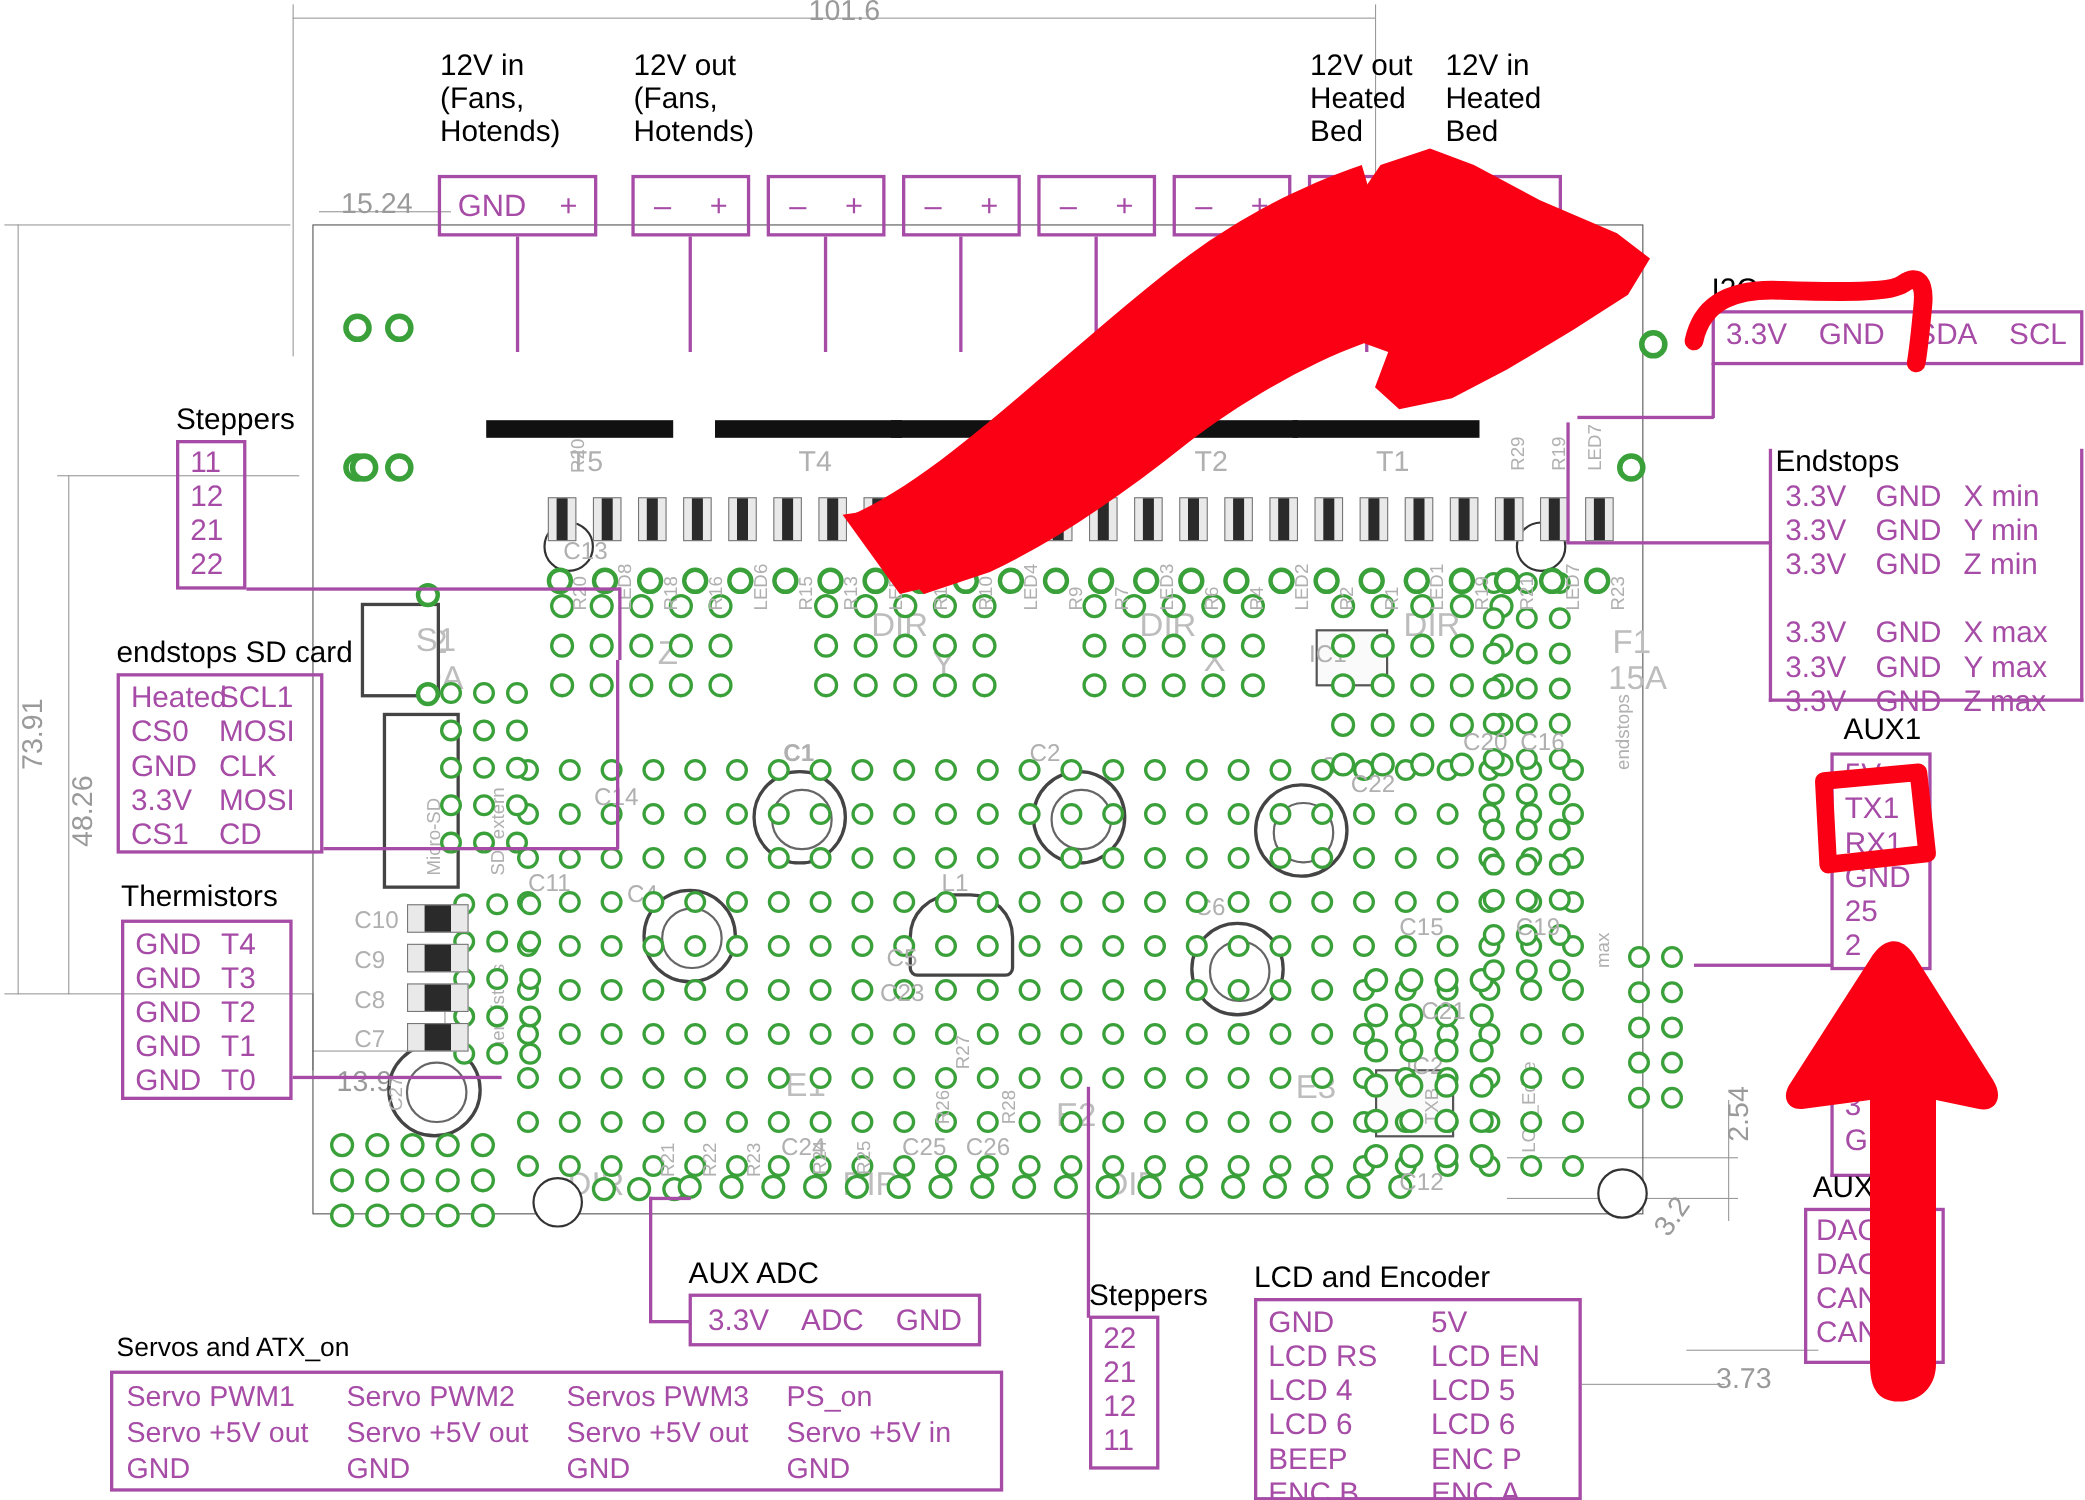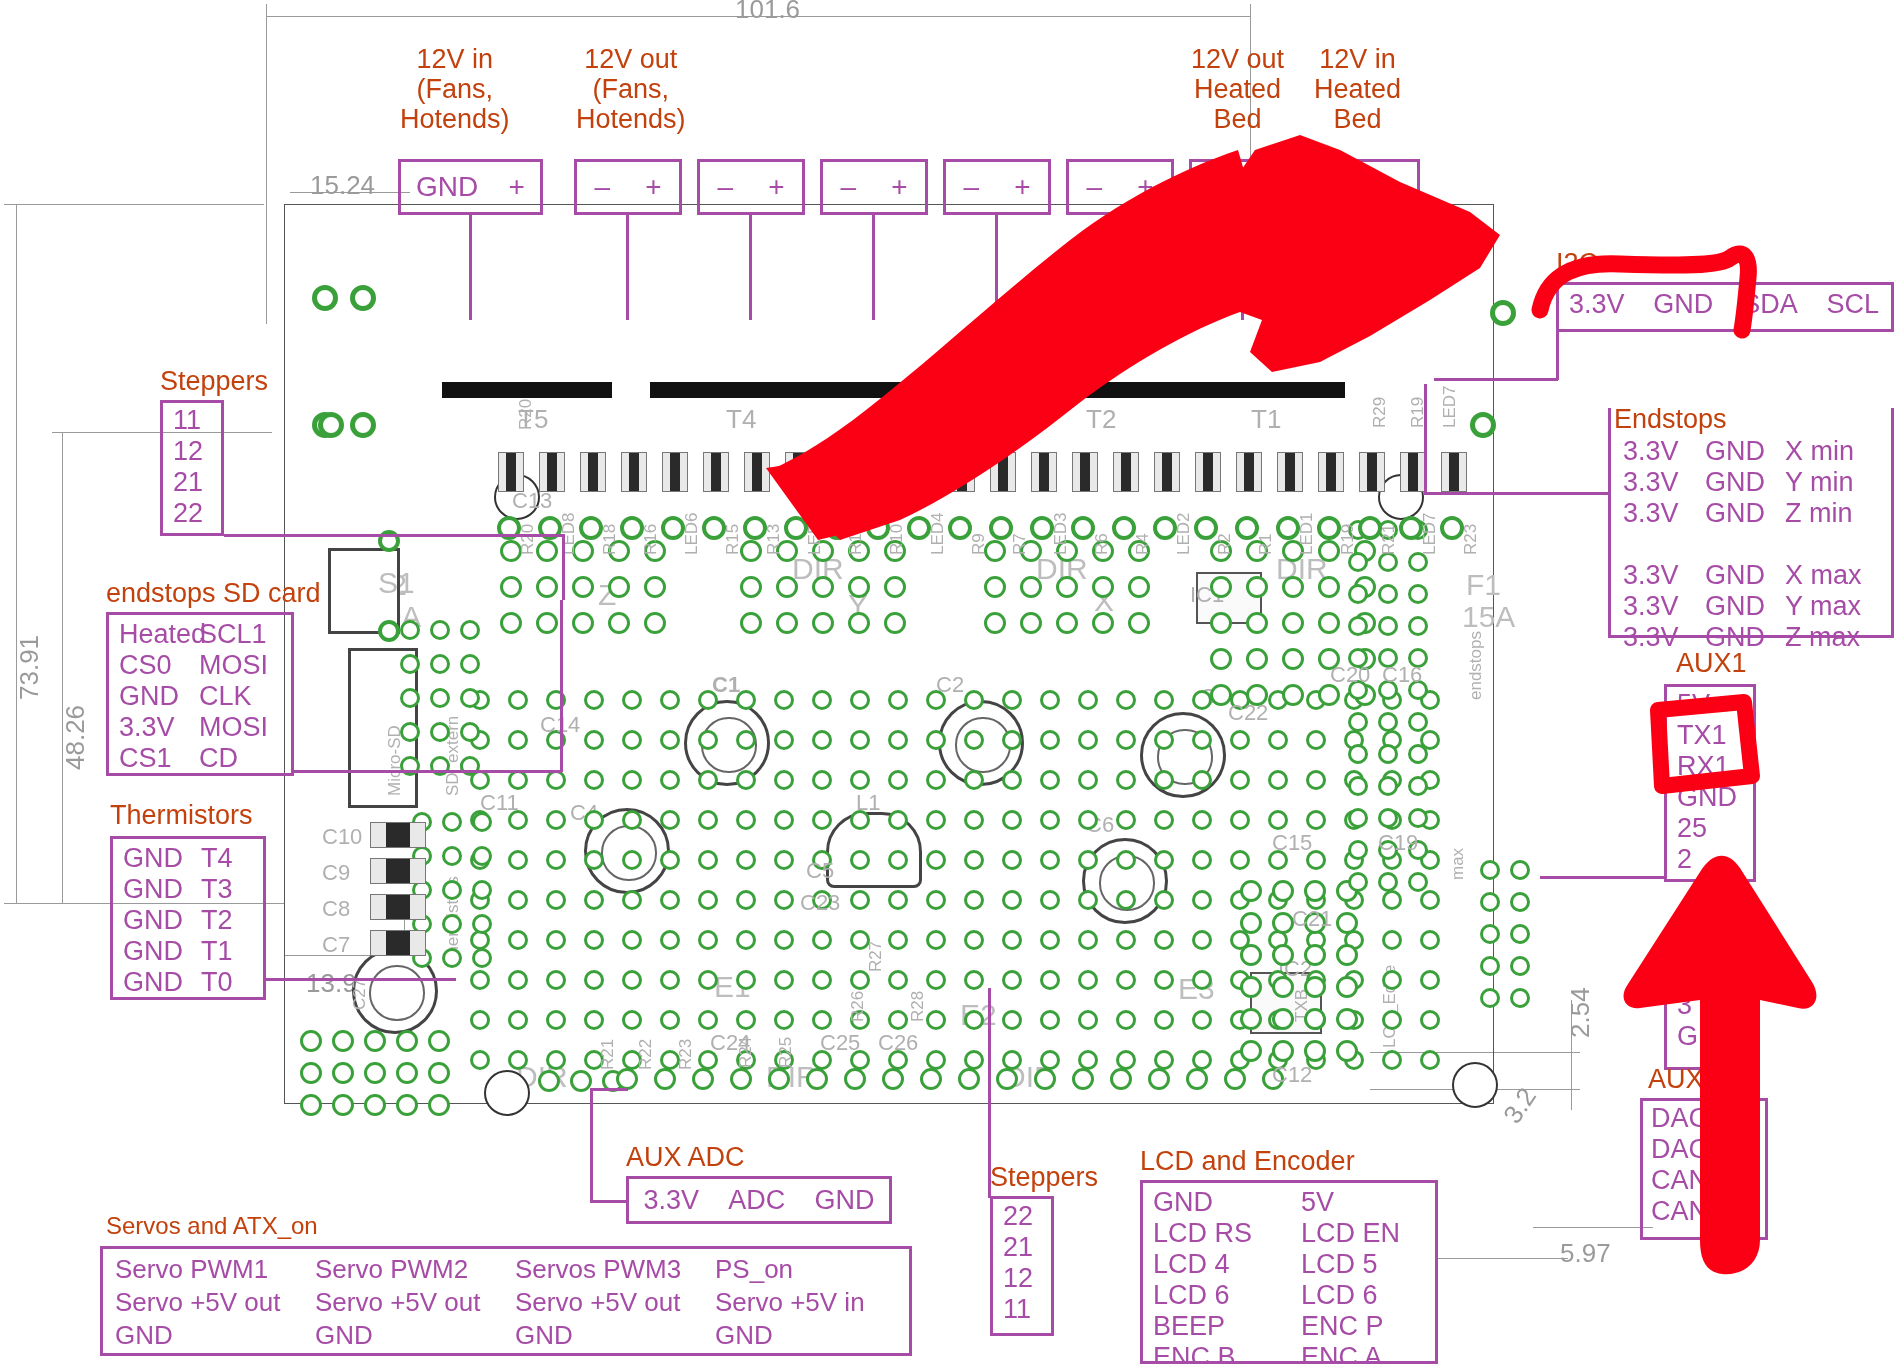--- a/index.html
+++ b/index.html
@@ -3,21 +3,21 @@
 <meta charset="utf-8">
 <style>
   html,body{margin:0;padding:0;background:#ffffff;}
   body{font-family:"Liberation Sans",sans-serif;}
   #root{position:relative;width:1895px;height:1364px;overflow:hidden;background:#fff;}
 
   
   .abs{position:absolute;}
 
   
-  .lbl{position:absolute;color:#c2410c;font-size:27px;line-height:30px;white-space:pre;text-align:center;}
+  .lbl{position:absolute;color:#000000;font-size:27px;line-height:30px;white-space:pre;}
   .lbl.sm{font-size:24px;line-height:27px;}
 
   
   .box{position:absolute;border:3px solid #a64ca6;box-sizing:border-box;background:transparent;}
   .box .row{color:#a64ca6;white-space:pre;font-size:27px;line-height:31px;}
 
   
   .dim{position:absolute;color:#9a9a9a;font-size:26px;white-space:nowrap;}
   .dim.v{transform-origin:0 0;}
 
@@ -100,21 +100,21 @@
   <div class="dim" style="left:306px;top:968px;">13.97</div>
 
   <div class="dline v abs" style="left:1571px;top:1000px;height:110px;"></div>
   <div class="dline h abs" style="left:1370px;top:1052px;width:210px;"></div>
   <div class="dline h abs" style="left:1370px;top:1089px;width:210px;"></div>
   <div class="dim v" style="left:1565px;top:1038px;transform:rotate(-90deg);">2.54</div>
 
   <div class="dim v" style="left:1497px;top:1112px;transform:rotate(-56deg);">3.2</div>
 
   <div class="dline h abs" style="left:1533px;top:1227px;width:120px;"></div>
-  <div class="dim" style="left:1560px;top:1238px;">5.97</div>
+  <div class="dim" style="left:1560px;top:1238px;">3.73</div>
 
   <div class="board" style="left:284px;top:204px;width:1210px;height:900px;"></div>
 
   <div id="top-terms">
       <div class="term" style="left:398px;top:159px;width:145px;height:56px;">
         <span style="color:#a64ca6;">GND</span>
         <span style="color:#a64ca6;">+</span>
       </div>
       <div class="termleg" style="left:468.5px;top:215px;height:105px;"></div>
       <div class="term" style="left:574px;top:159px;width:108px;height:56px;">

